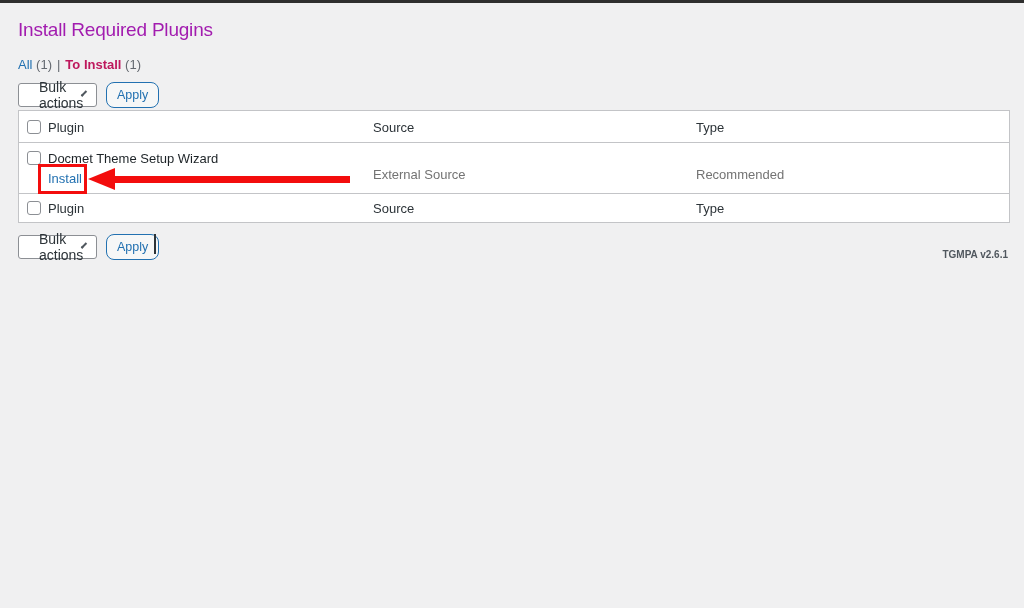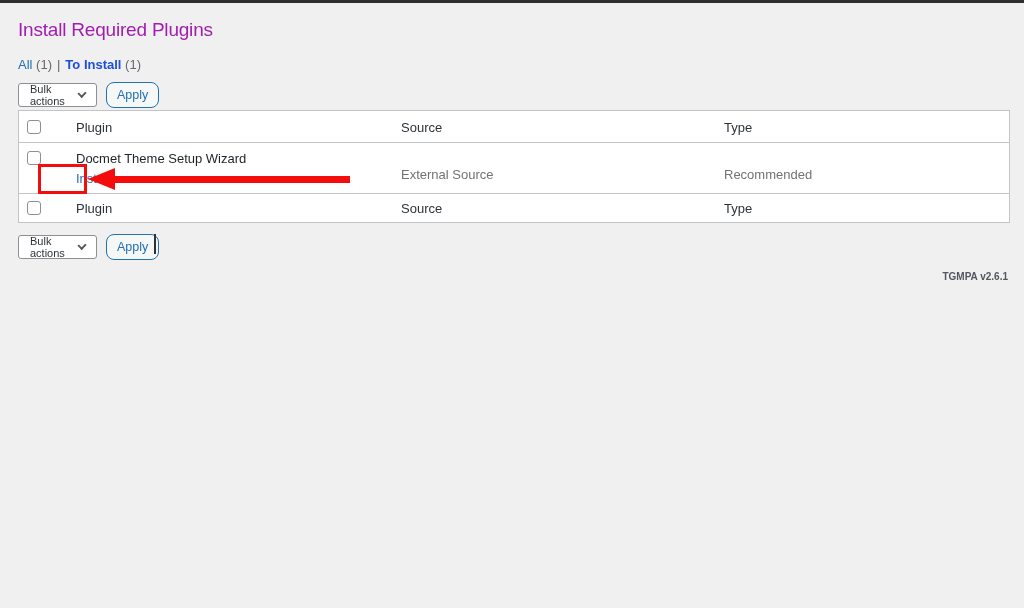--- a/index.html
+++ b/index.html
@@ -15,31 +15,31 @@
 
   .page-title {
     position:absolute; left:18px; top:19px;
     font-size:19px; font-weight:500; letter-spacing:-0.2px; color:#a21caf;
   }
 
   .filters { position:absolute; left:18px; top:57px; font-size:13px; }
   .filters a { color:#2271b1; text-decoration:none; cursor:pointer; }
   .filters .count { color:#646970; }
   .filters .sep { color:#646970; margin:0 5px; }
-  .filters .current { color:#1d4ed8; font-weight:700;margin-top:12px; }
+  .filters .current { color:#be185d; font-weight:700;margin-top:12px; }
 
   .bulkbar { position:absolute; display:flex; align-items:center; }
   .bulkbar.top { left:18px; top:82px; }
   .bulkbar.bottom { left:18px; top:234px; }
 
   .select-box {
     width:79px; height:24px; background:#fff;
     border:1px solid #8c8f94; border-radius:3px;
     display:flex; align-items:center; justify-content:space-between;
-    padding:0 11px; font-size:11px; color:#2c3338; cursor:pointer;
+    padding:0 20px; font-size:14px; color:#2c3338; cursor:pointer;
     margin-right:9px;
   }
   .chevron {
     width:7px; height:7px; margin-top:-3px;
     border-right:2px solid #50575e; border-bottom:2px solid #50575e;
     transform:rotate(45deg);
   }
   .apply-btn {
     height:26px; padding:0 10px;
     background:#f6f7f7; border:1px solid #2271b1; border-radius:8px;
@@ -56,21 +56,21 @@
   .tr.foot { height:29px; border-top:1px solid #c3c4c7; }
 
   .cb {
     -webkit-appearance:none; appearance:none;
     width:14px; height:14px; background:#fff;
     border:1px solid #8c8f94; border-radius:3px; cursor:pointer;
     position:absolute; left:8px; top:50%; transform:translateY(-50%);
   }
   .tr.body .cb { top:15px; }
 
-  .cell { position:absolute; font-size:13px; white-space:nowrap;margin-left:28px; }
+  .cell { position:absolute; font-size:13px; white-space:nowrap; }
   .c-plugin { left:29px; } .c-source { left:354px; } .c-type { left:677px; }
   .tr.head .cell, .tr.foot .cell { top:50%; transform:translateY(-50%); color:#2c3338; }
 
   .plugin-name { top:8px; font-weight:400; color:#1d2327; }
   .row-val { top:24px; color:#737373; }
   .install-link { top:28px; color:#2271b1; text-decoration:none; cursor:pointer; font-size:13px; }
 
   
   .hl-box {
     position:absolute; left:38px; top:164px; width:49px; height:30px;
@@ -83,21 +83,21 @@
   }
   .arrow-tail {
     position:absolute; left:112px; top:176px; width:238px; height:7px;
     background:#f30d0d; pointer-events:none;
   }
 
   .text-cursor { position:absolute; left:154px; top:234px; width:2px; height:20px; background:#2c3338; }
 
   .credit {
     position:absolute; top:249px; right:16px;
-    font-size:10px; font-weight:700; color:#50575e;margin-top:22px;
+    font-size:10px; font-weight:700; color:#50575e;
   }
 </style>
 </head>
 <body>
 
 <div class="topbar"></div>
 
 <h1 class="page-title">Install Required Plugins</h1>
 
 <div class="filters">

